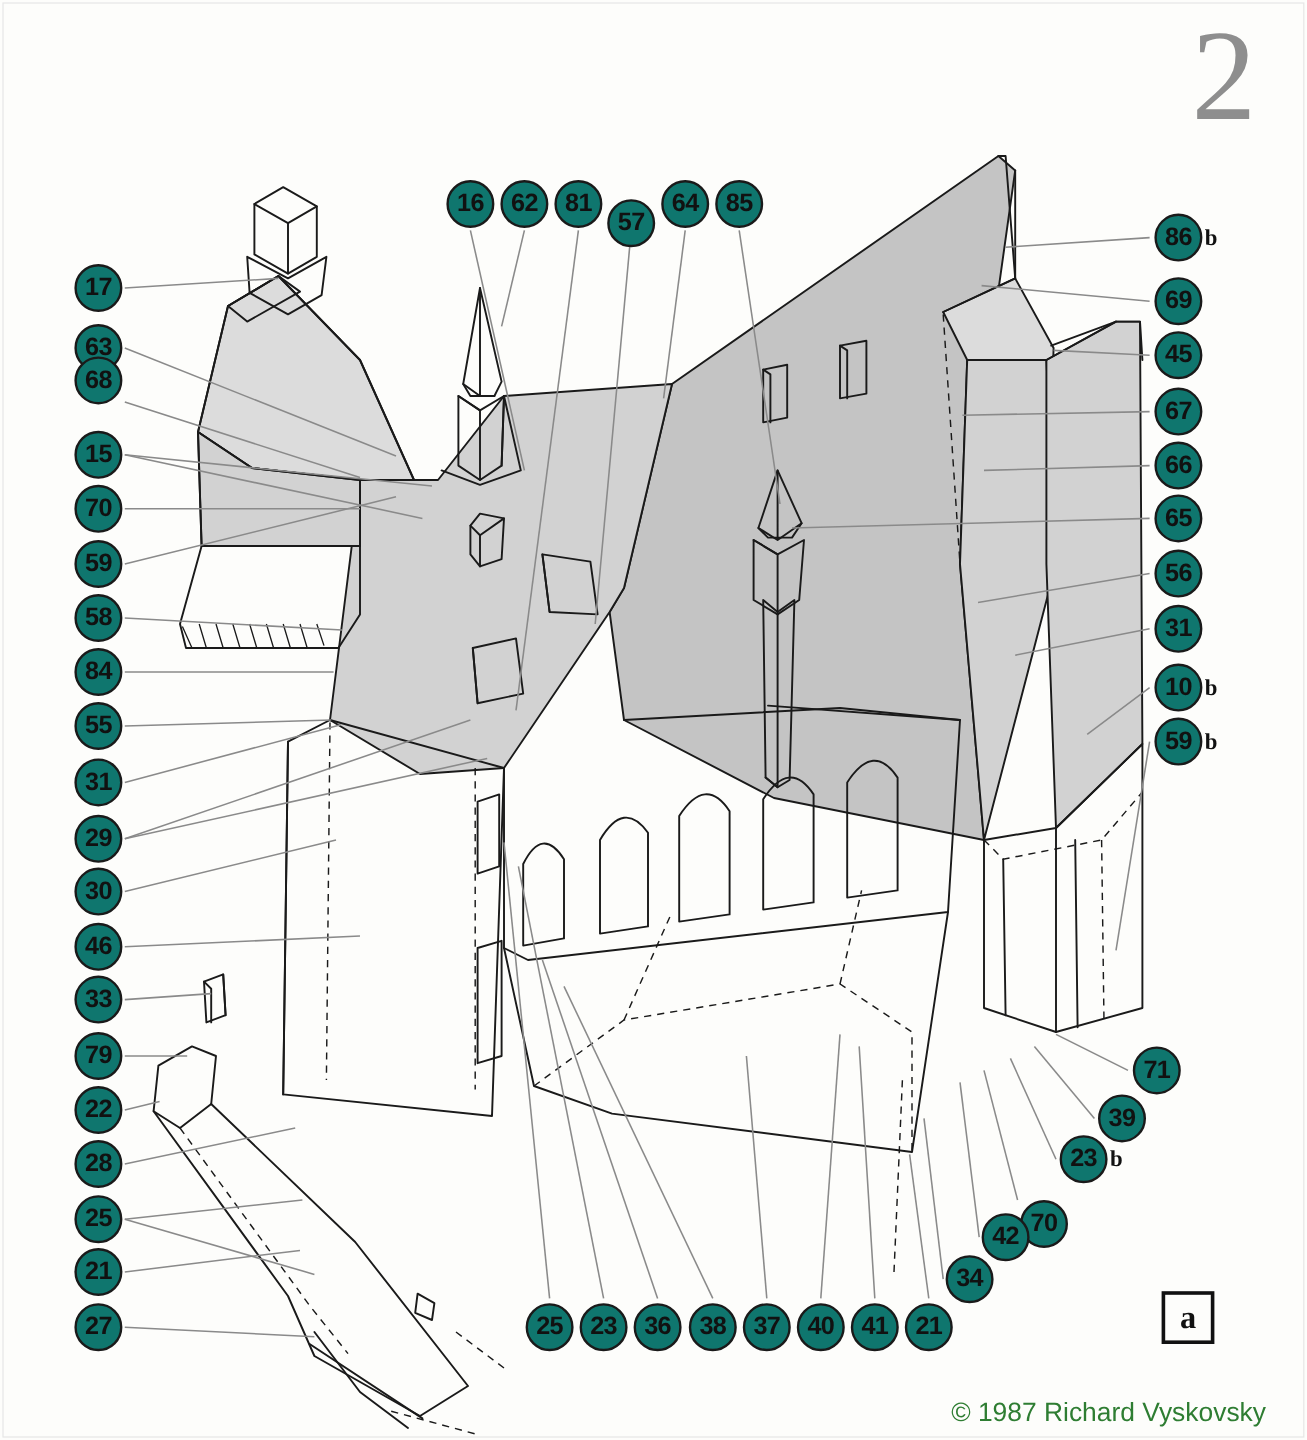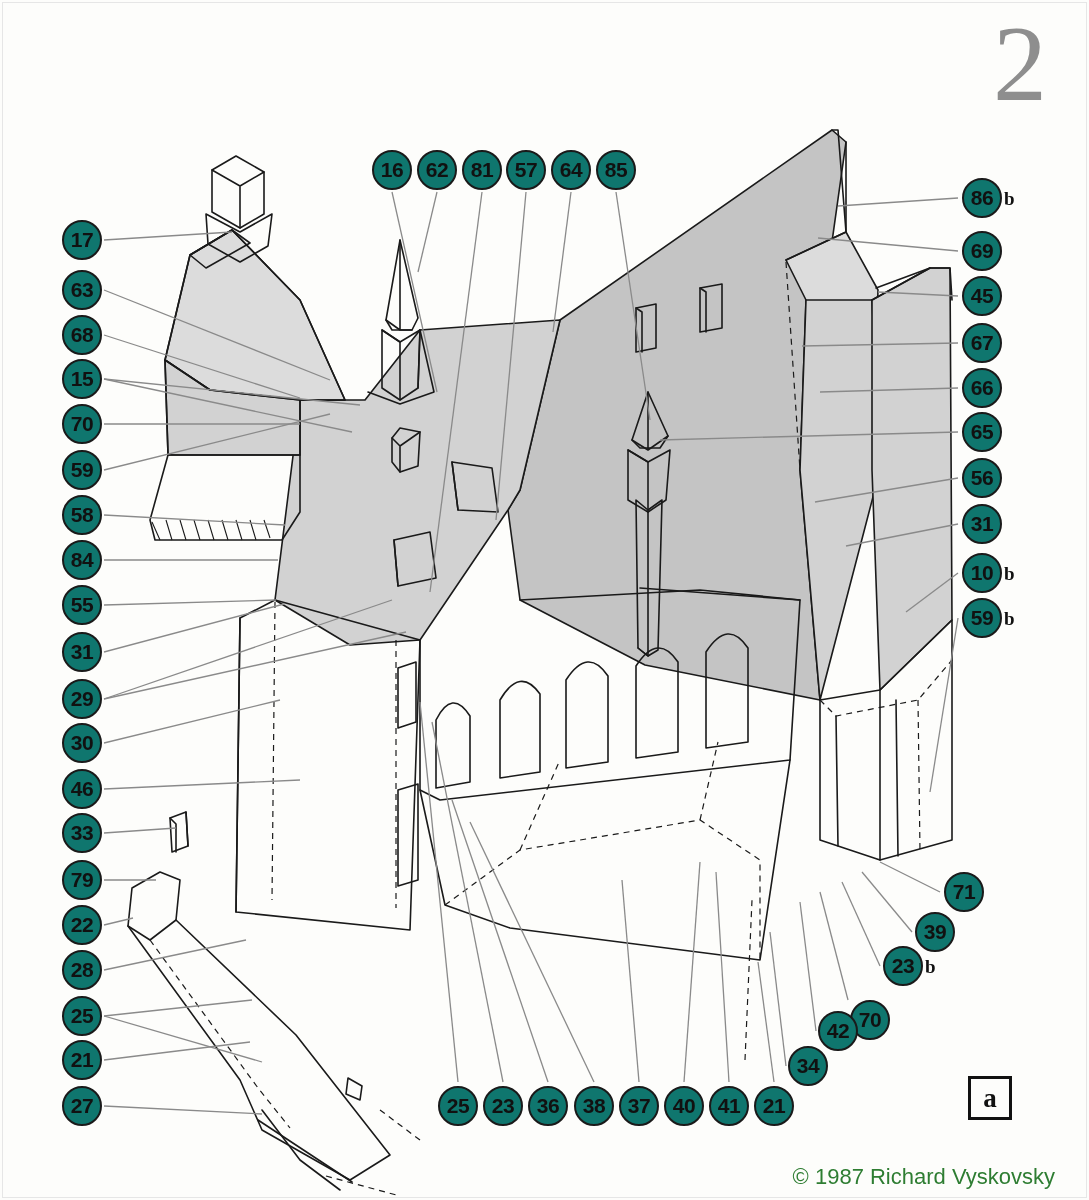--- a/index.html
+++ b/index.html
@@ -262,21 +262,21 @@
   <div class="sheet-label" style="left:968px; top:1076px;">a</div>
   <div class="copyright">© 1987 Richard Vyskovsky</div>
 
   <div id="callout-layer">
       <div class="callout" style="left: 62px; top: 220px;">
         <span>17</span>
       </div>
       <div class="callout" style="left: 62px; top: 270px;">
         <span>63</span>
       </div>
-      <div class="callout" style="left: 62px; top: 315px;">
+      <div class="callout" style="left: 62px; top: 297px;">
         <span>68</span>
       </div>
       <div class="callout" style="left: 62px; top: 359px;">
         <span>15</span>
       </div>
       <div class="callout" style="left: 62px; top: 404px;">
         <span>70</span>
       </div>
       <div class="callout" style="left: 62px; top: 450px;">
         <span>59</span>
@@ -325,21 +325,21 @@
       </div>
       <div class="callout" style="left: 372px; top: 150px;">
         <span>16</span>
       </div>
       <div class="callout" style="left: 417px; top: 150px;">
         <span>62</span>
       </div>
       <div class="callout" style="left: 462px; top: 150px;">
         <span>81</span>
       </div>
-      <div class="callout" style="left: 506px; top: 150px;">
+      <div class="callout" style="left: 506px; top: 166px;">
         <span>57</span>
       </div>
       <div class="callout" style="left: 551px; top: 150px;">
         <span>64</span>
       </div>
       <div class="callout" style="left: 596px; top: 150px;">
         <span>85</span>
       </div>
       <div class="callout" style="left: 962px; top: 178px;">
         <span>86</span>

